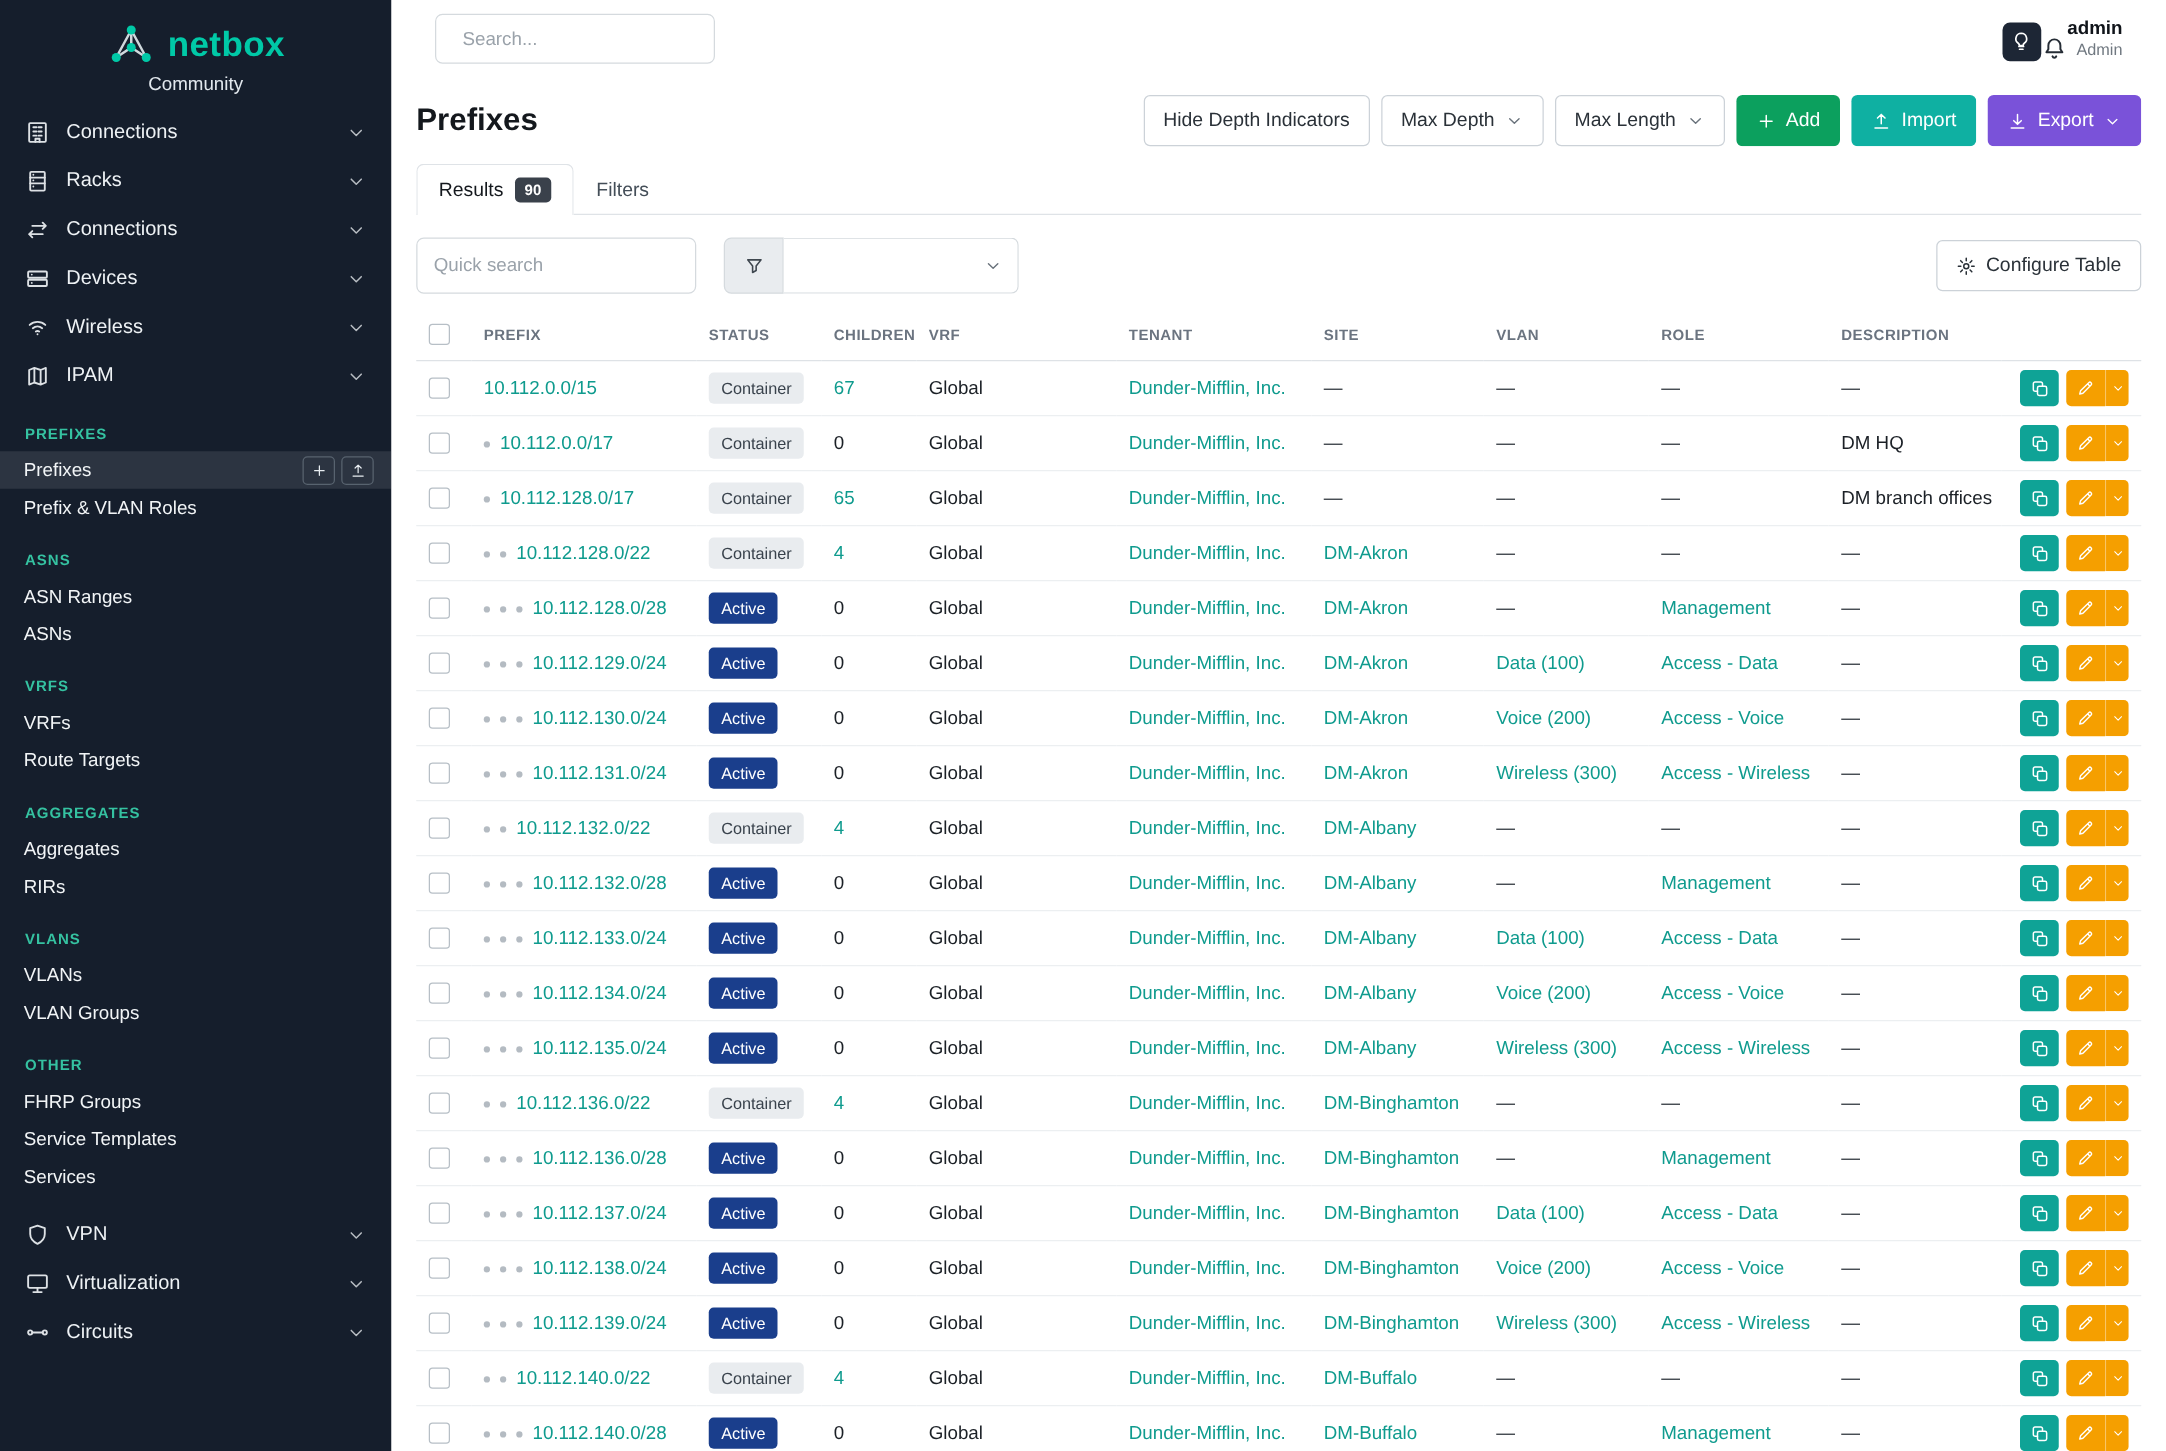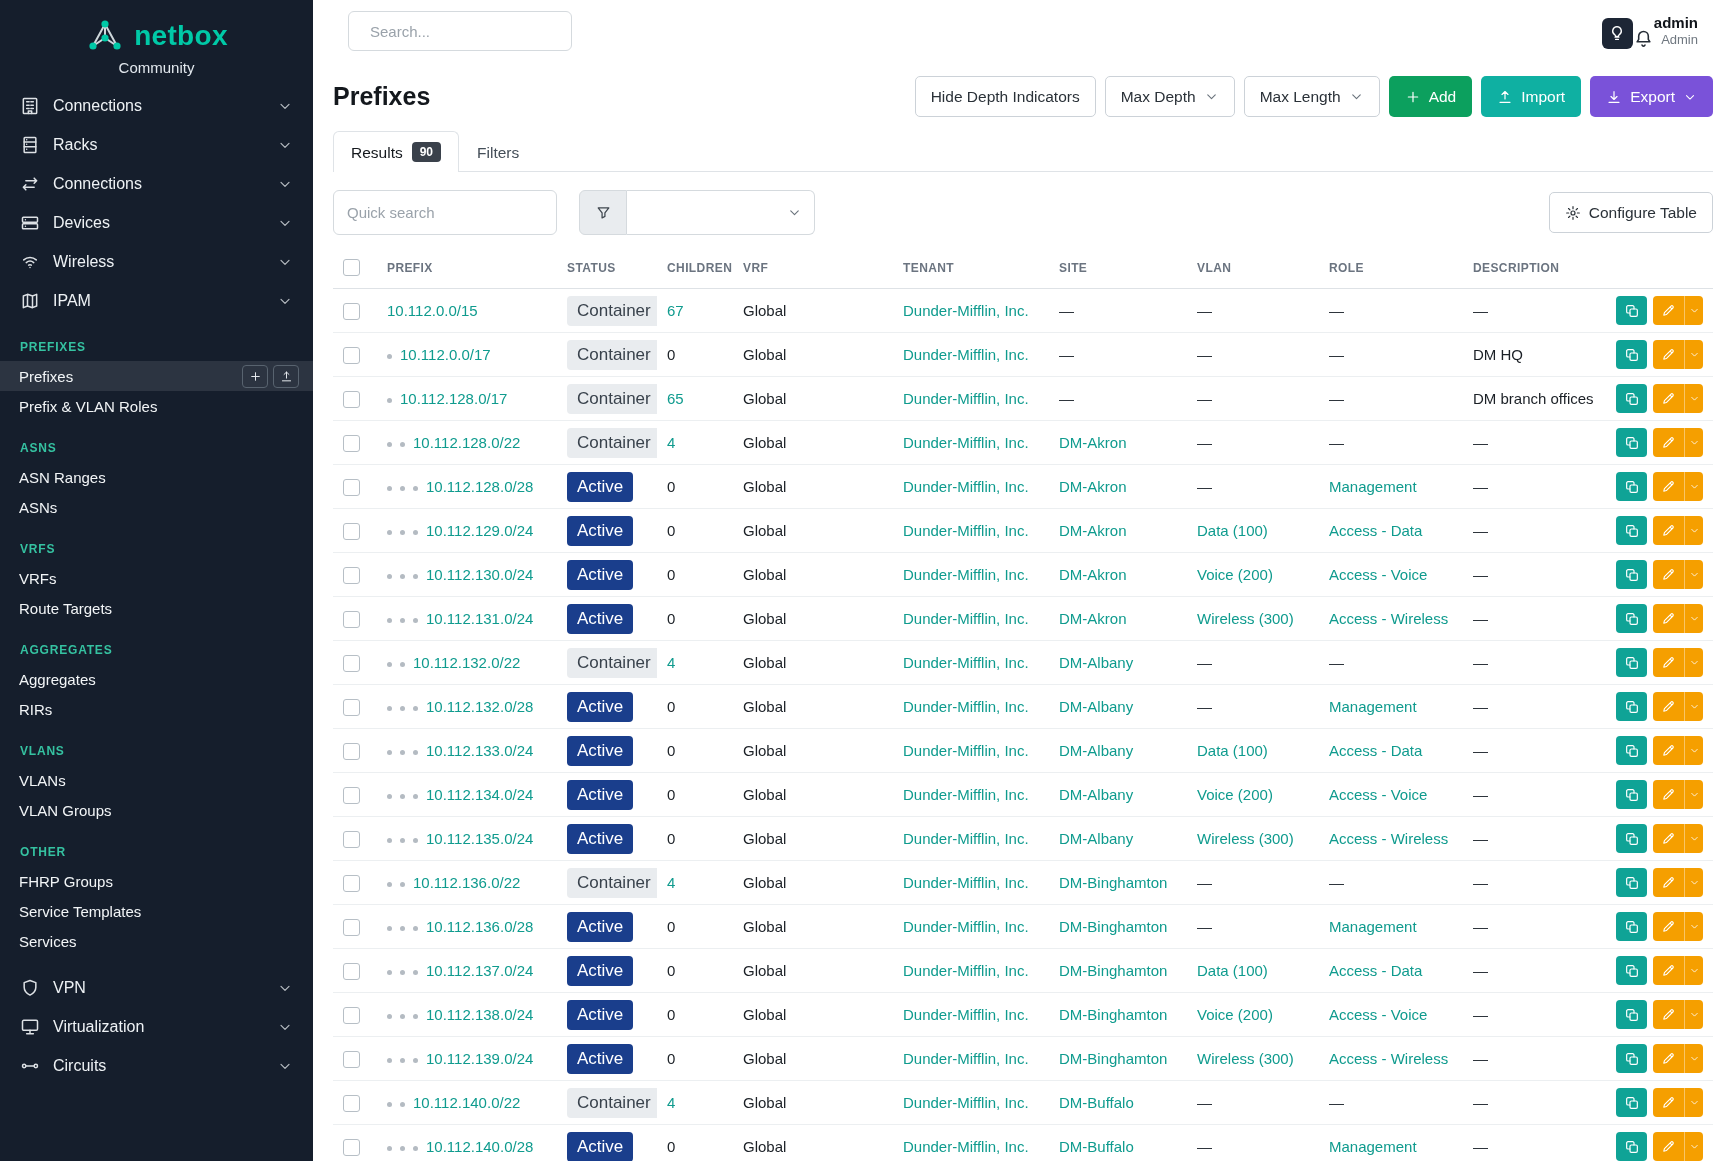--- a/index.html
+++ b/index.html
@@ -76,21 +76,21 @@
   .configure{margin-left:auto}
 
   
   table{width:100%;border-collapse:collapse;table-layout:fixed}
   th{font-size:12px;letter-spacing:.4px;color:#6b7480;font-weight:700;text-align:left;padding:12px 10px;border-bottom:1px solid #dee2e6;white-space:nowrap}
   td{height:44px;padding:0 10px;font-size:15px;color:#1b2026;border-bottom:1px solid #eceff1;white-space:nowrap;overflow:hidden}
   td a{color:#0f9b8e;text-decoration:none}
   .dash{color:#2e353c}
   .c-check{width:44px}
   input[type=checkbox]{appearance:none;-webkit-appearance:none;width:17px;height:17px;border:1px solid #b7bfc6;border-radius:3px;background:#fff;vertical-align:middle;cursor:pointer}
-  .badge{display:inline-block;font-size:17px;padding:5px 10px;border-radius:4px}
+  .badge{display:inline-block;font-size:13px;padding:5px 10px;border-radius:4px}
   .badge-container{background:#e9ecef;color:#39424c}
   .badge-active{background:#1a3e8c;color:#fff}
   .dot{display:inline-block;width:5px;height:5px;border-radius:50%;background:#b4bbc2;margin-right:8px;vertical-align:middle}
   .c-actions{text-align:right}
   .btn-copy{width:31px;height:29px;border:0;border-radius:4px;background:#0fa396;color:#fff;display:inline-flex;align-items:center;justify-content:center;cursor:pointer;vertical-align:middle}
   .btn-copy svg{width:16px;height:16px}
   .edit-group{display:inline-flex;margin-left:6px;vertical-align:middle}
   .btn-edit{width:31px;height:29px;border:0;border-radius:4px 0 0 4px;background:#f59f00;color:#fff;display:inline-flex;align-items:center;justify-content:center;cursor:pointer}
   .btn-edit svg{width:15px;height:15px}
   .btn-edit-caret{width:19px;height:29px;border:0;border-left:1px solid rgba(255,255,255,.4);border-radius:0 4px 4px 0;background:#f59f00;color:#fff;display:inline-flex;align-items:center;justify-content:center;cursor:pointer}

